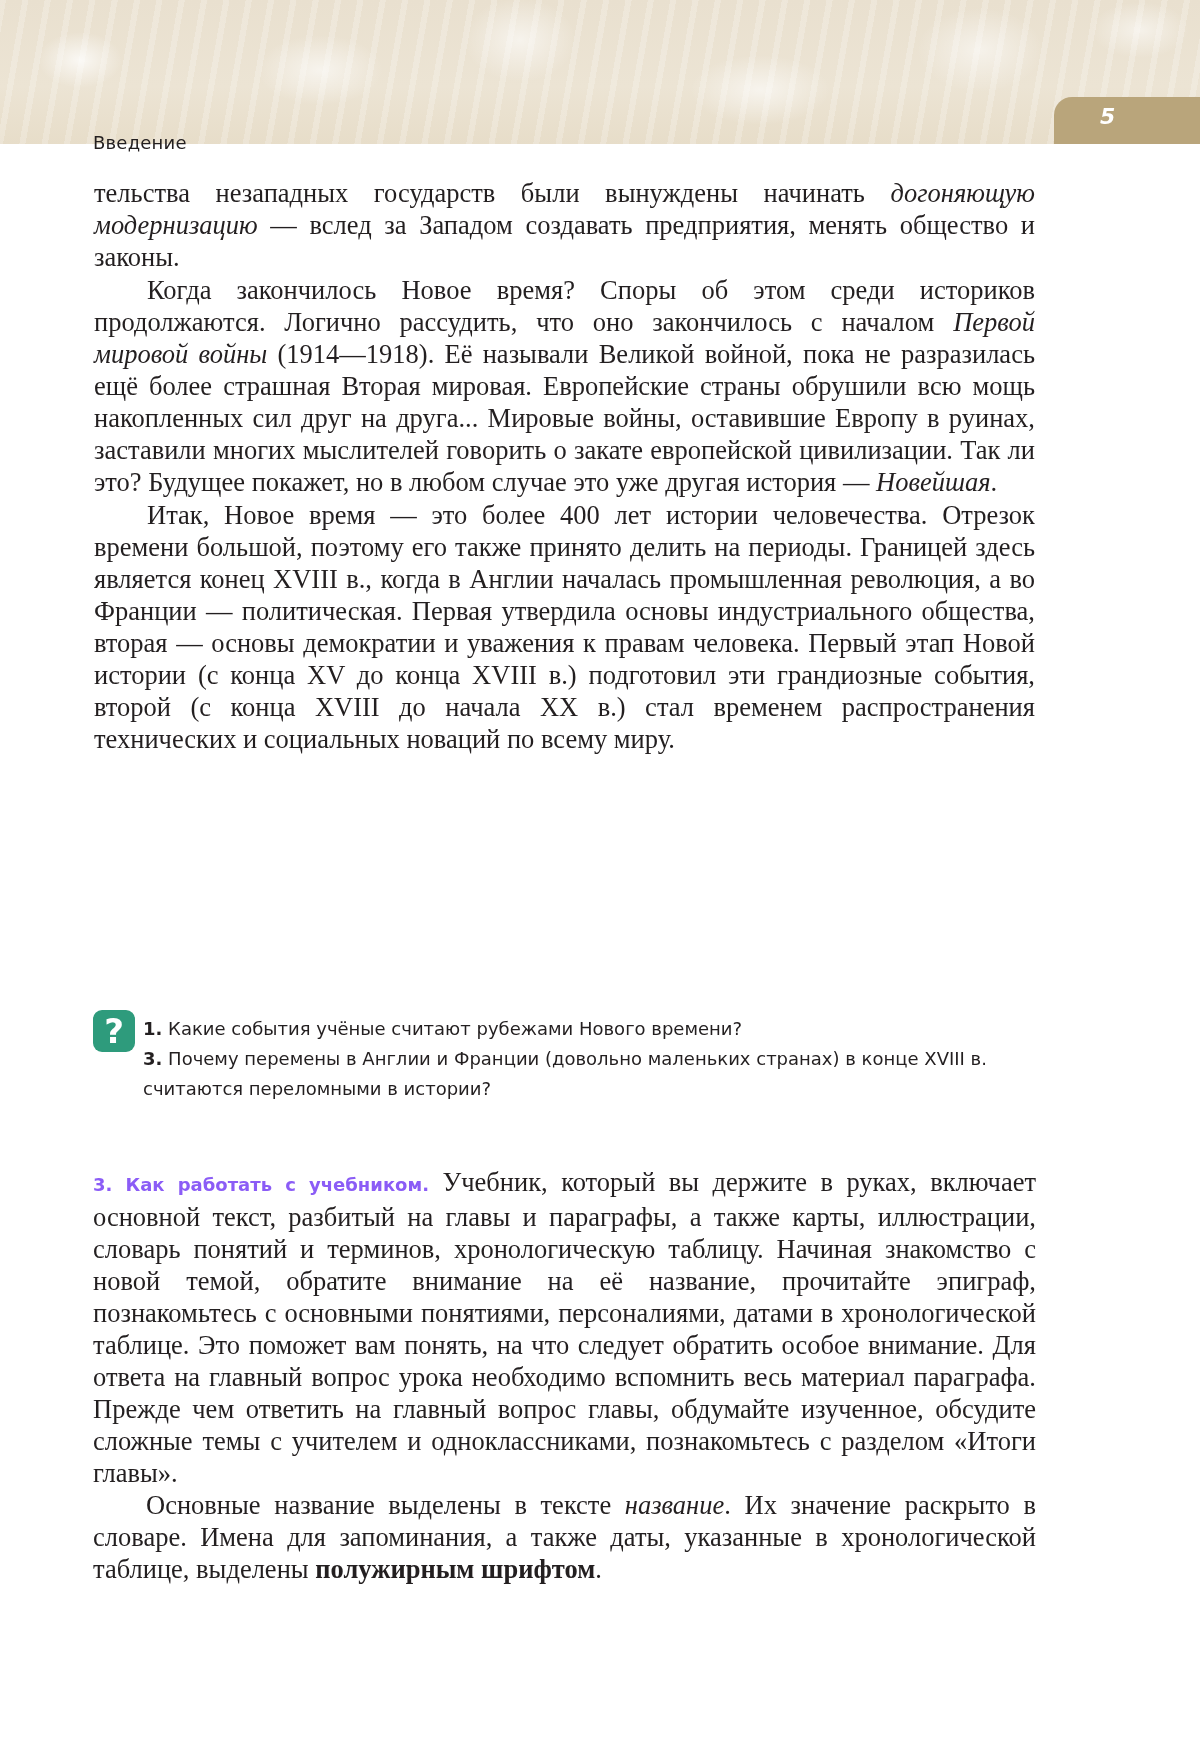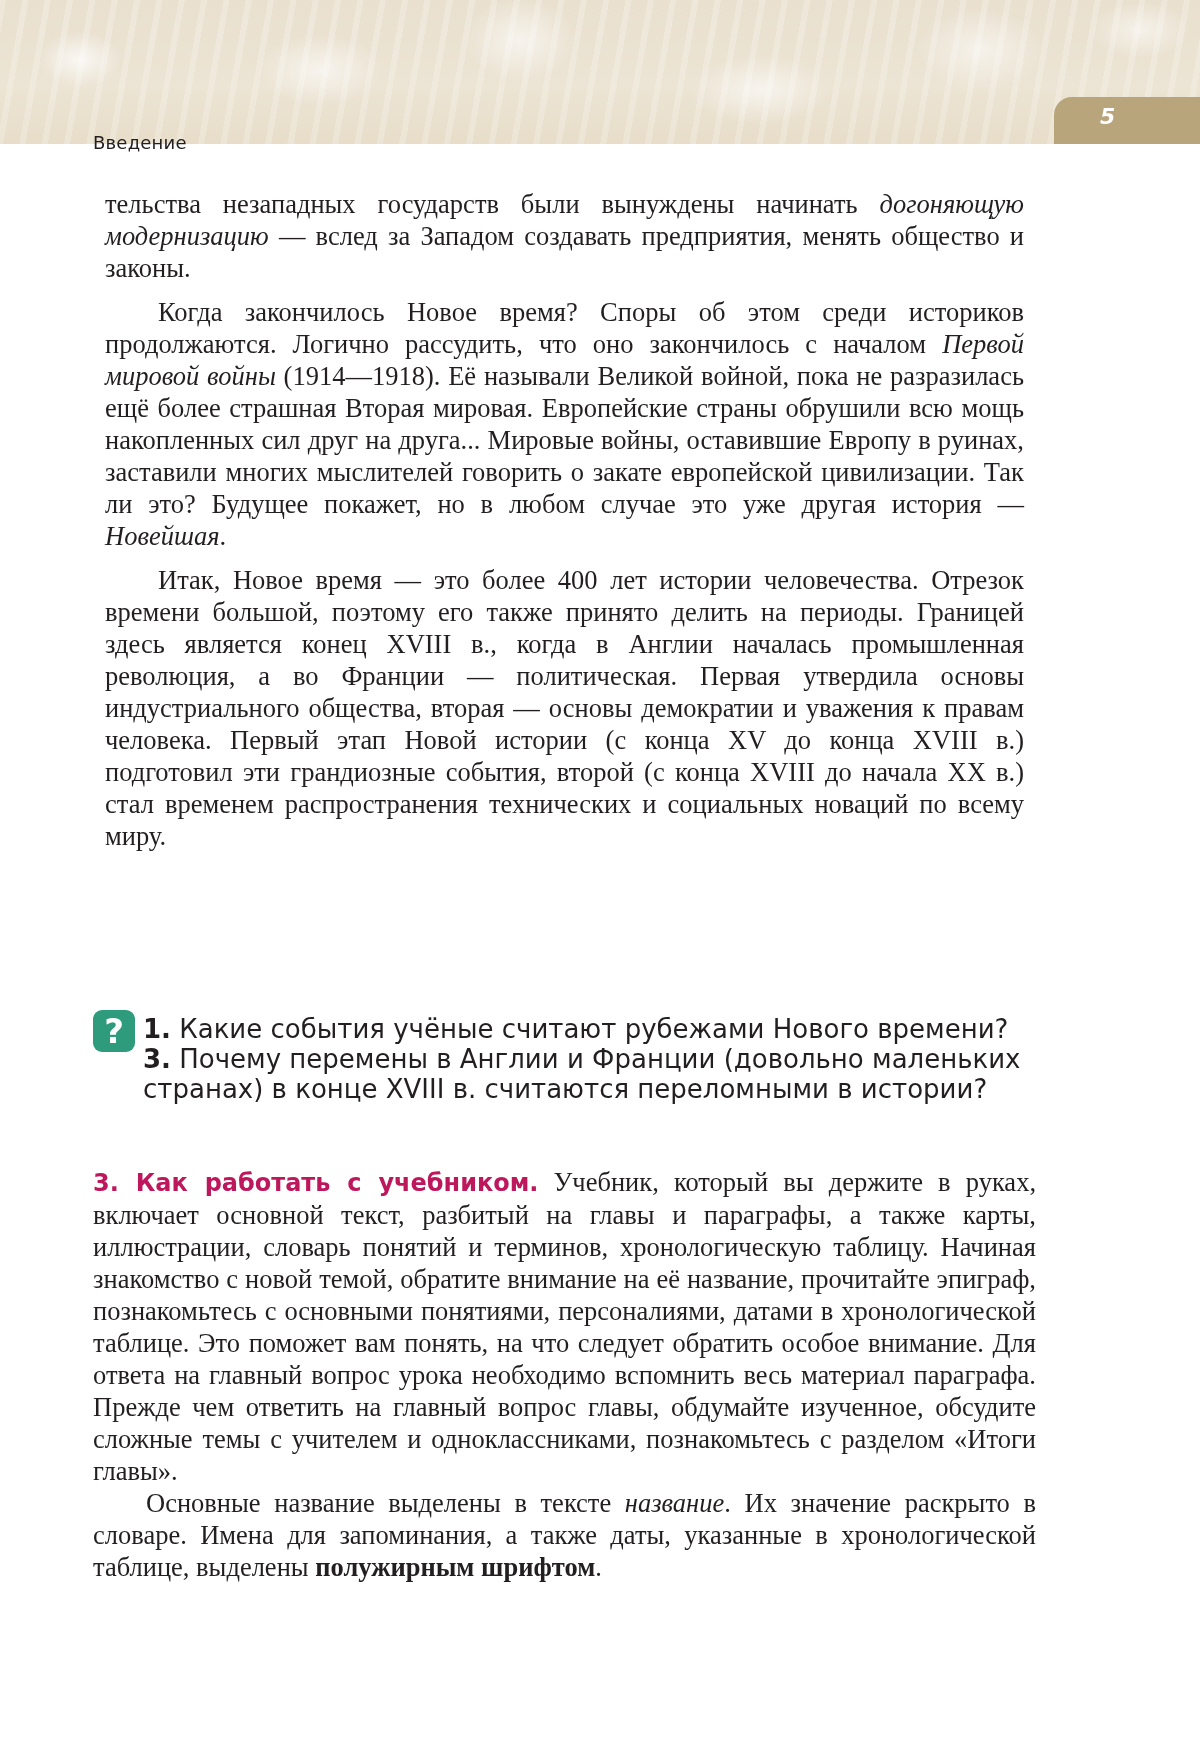--- a/index.html
+++ b/index.html
@@ -52,21 +52,21 @@
       color: #ffffff;
     }
     .content {
       position: absolute;
       left: 93px; top: 176px;
       width: 943px;
       font-size: 26.5px;
       line-height: 32px;
       text-align: justify;
     }
-    .content p { margin: 12px; }
+    .content p { margin: 1px; }
     .indent { text-indent: 53px; }
     .questions {
       position: absolute;
       left: 93px; top: 1010px;
       width: 960px;
     }
     .q-icon {
       position: absolute;
       left: 0; top: 0;
       width: 42px; height: 42px;
@@ -77,40 +77,40 @@
       font-weight: bold;
       font-size: 34px;
       line-height: 42px;
       text-align: center;
     }
     .q-list {
       position: absolute;
       left: 50px; top: 4px;
       width: 910px;
       font-family: "DejaVu Sans", "Liberation Sans", sans-serif;
-      font-size: 26px;
+      font-size: 18px;
       line-height: 30px;
       color: #231f20;
     }
     .q-item { margin: 0; }
     .q-num { font-weight: bold; }
     .section {
       position: absolute;
       left: 93px; top: 1166px;
       width: 943px;
       font-size: 26.5px;
       line-height: 32px;
       text-align: justify;
     }
     .section p { margin: 0; }
     .sec-heading {
       font-family: "DejaVu Sans", "Liberation Sans", sans-serif;
       font-weight: bold;
-      color: #be185d;
-      font-size: 24px;
+      color: #8b5cf6;
+      font-size: 18px;
     }
     em { font-style: italic; }
     strong { font-weight: bold; }
   </style>
 </head>
 <body>
 
 <div class="header">
   <span class="header-title">Введение</span>
   <div class="page-num-tab">

